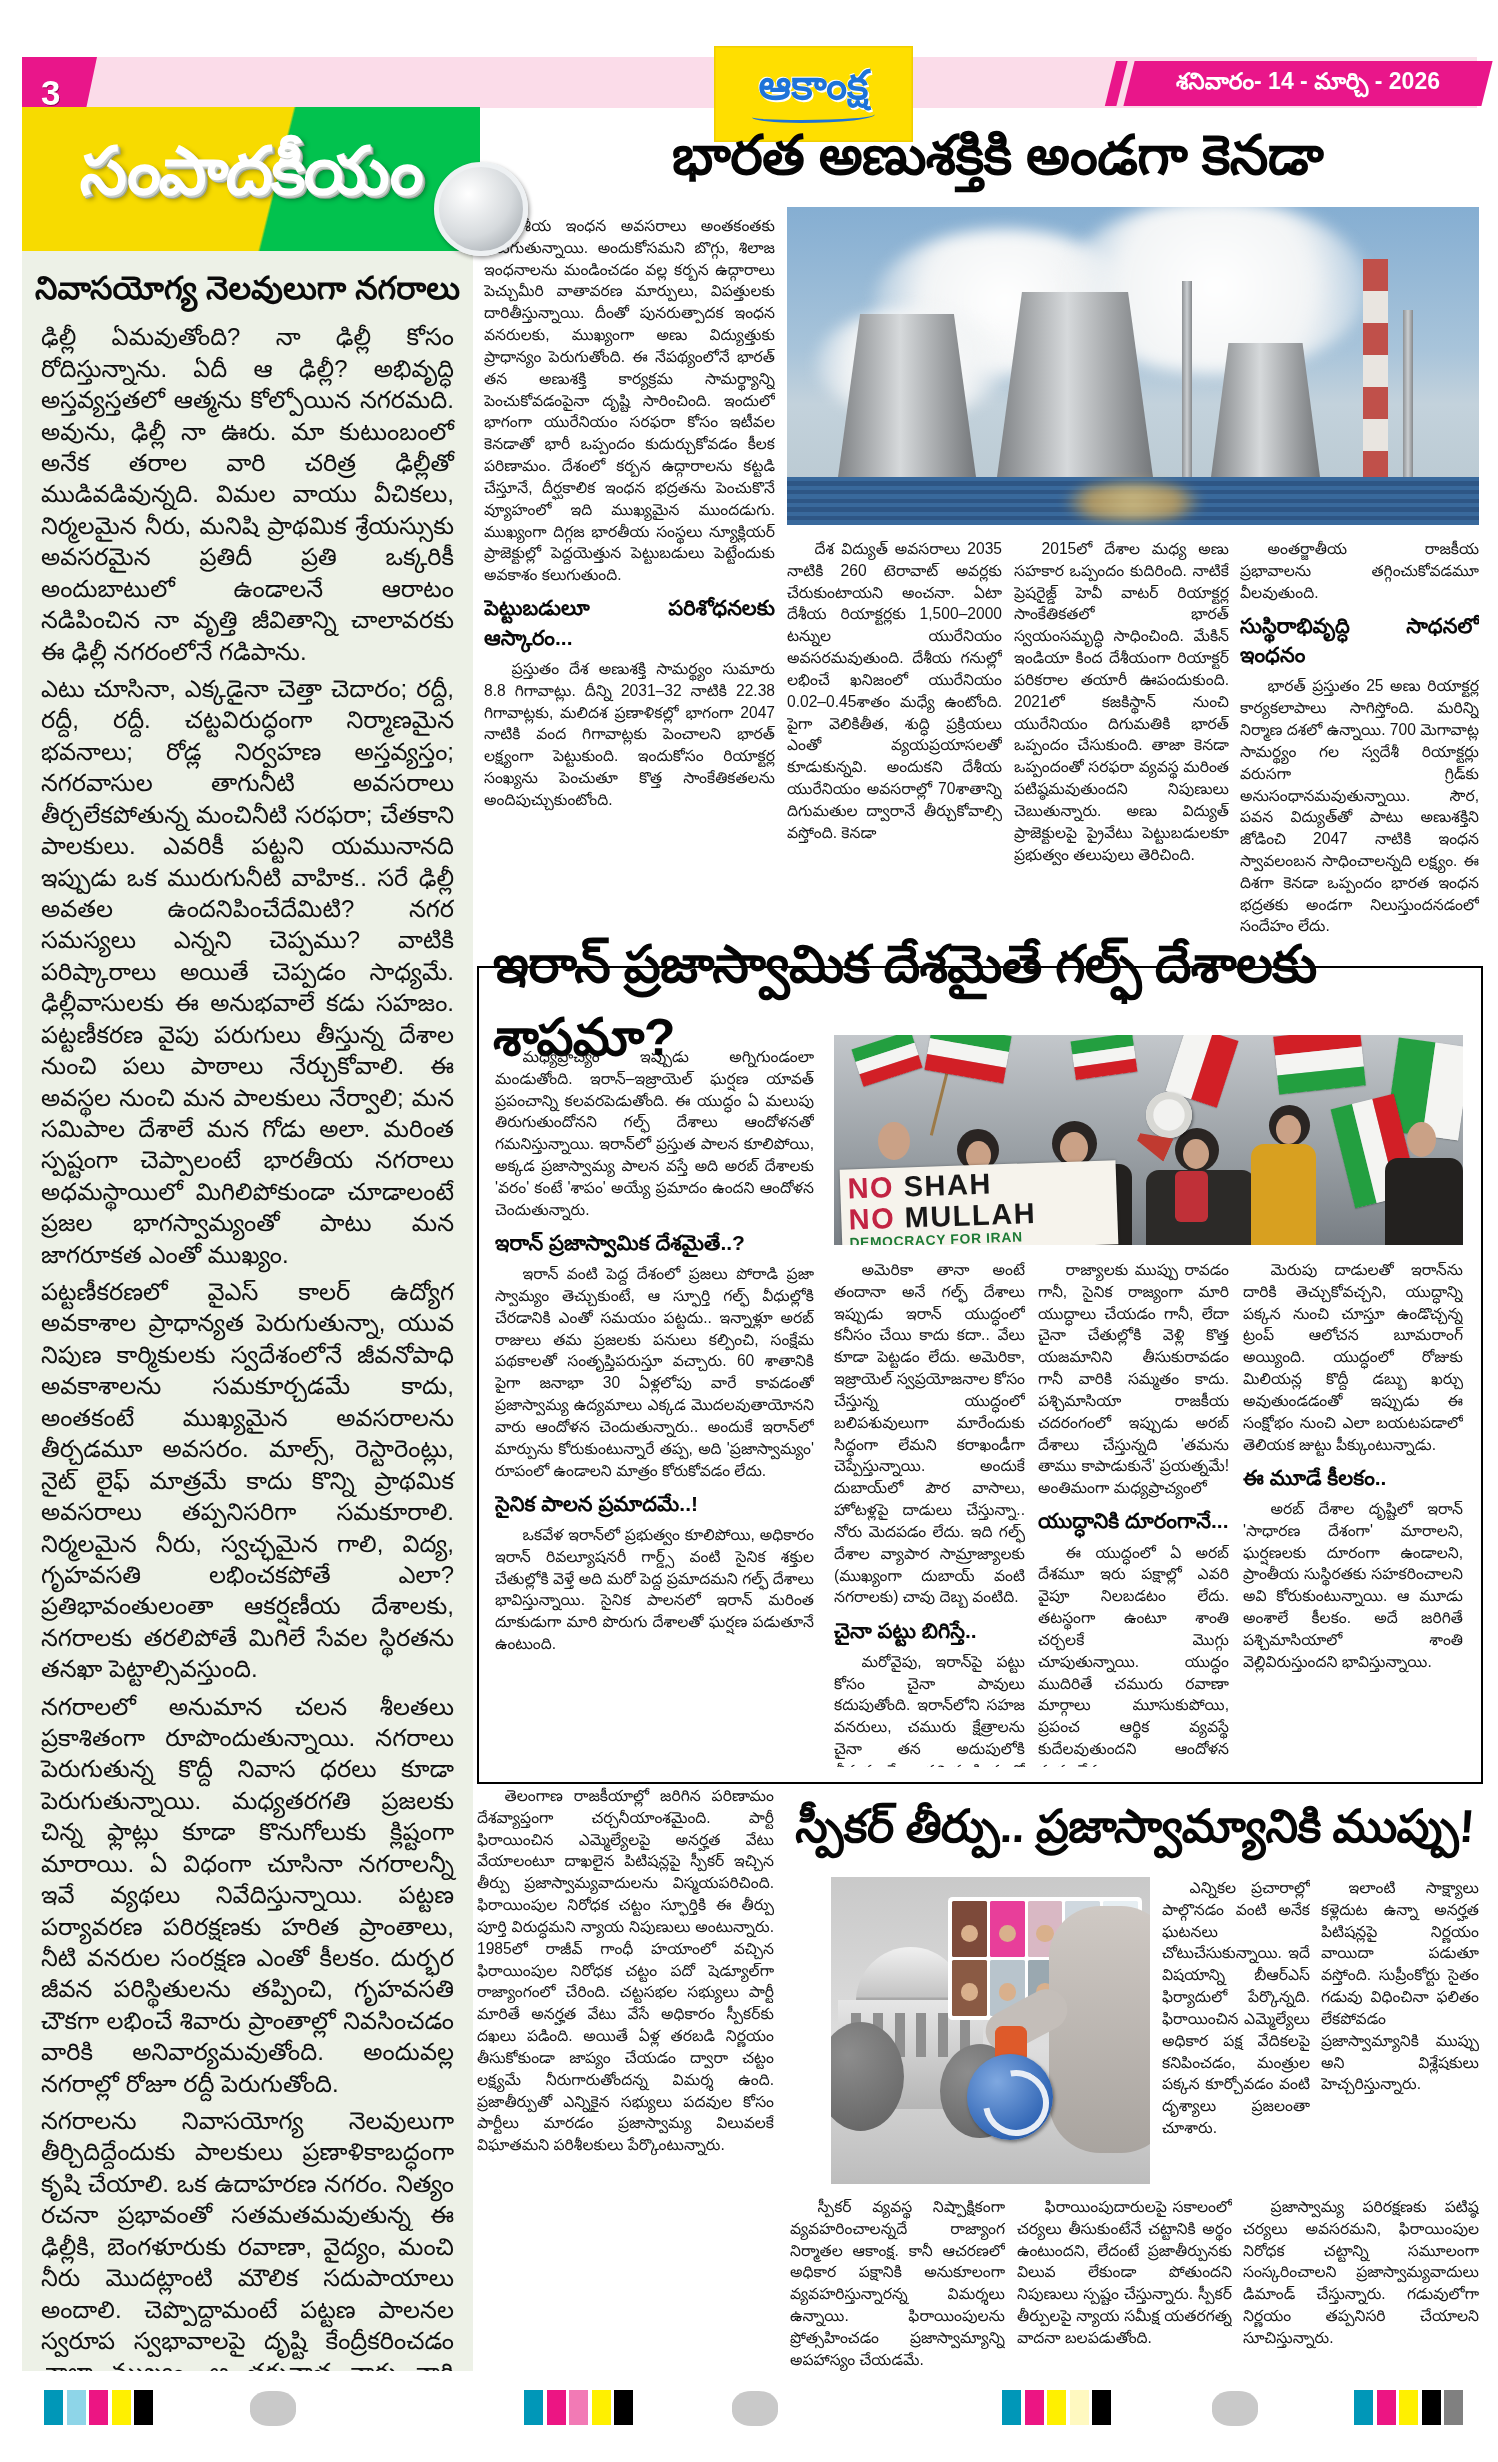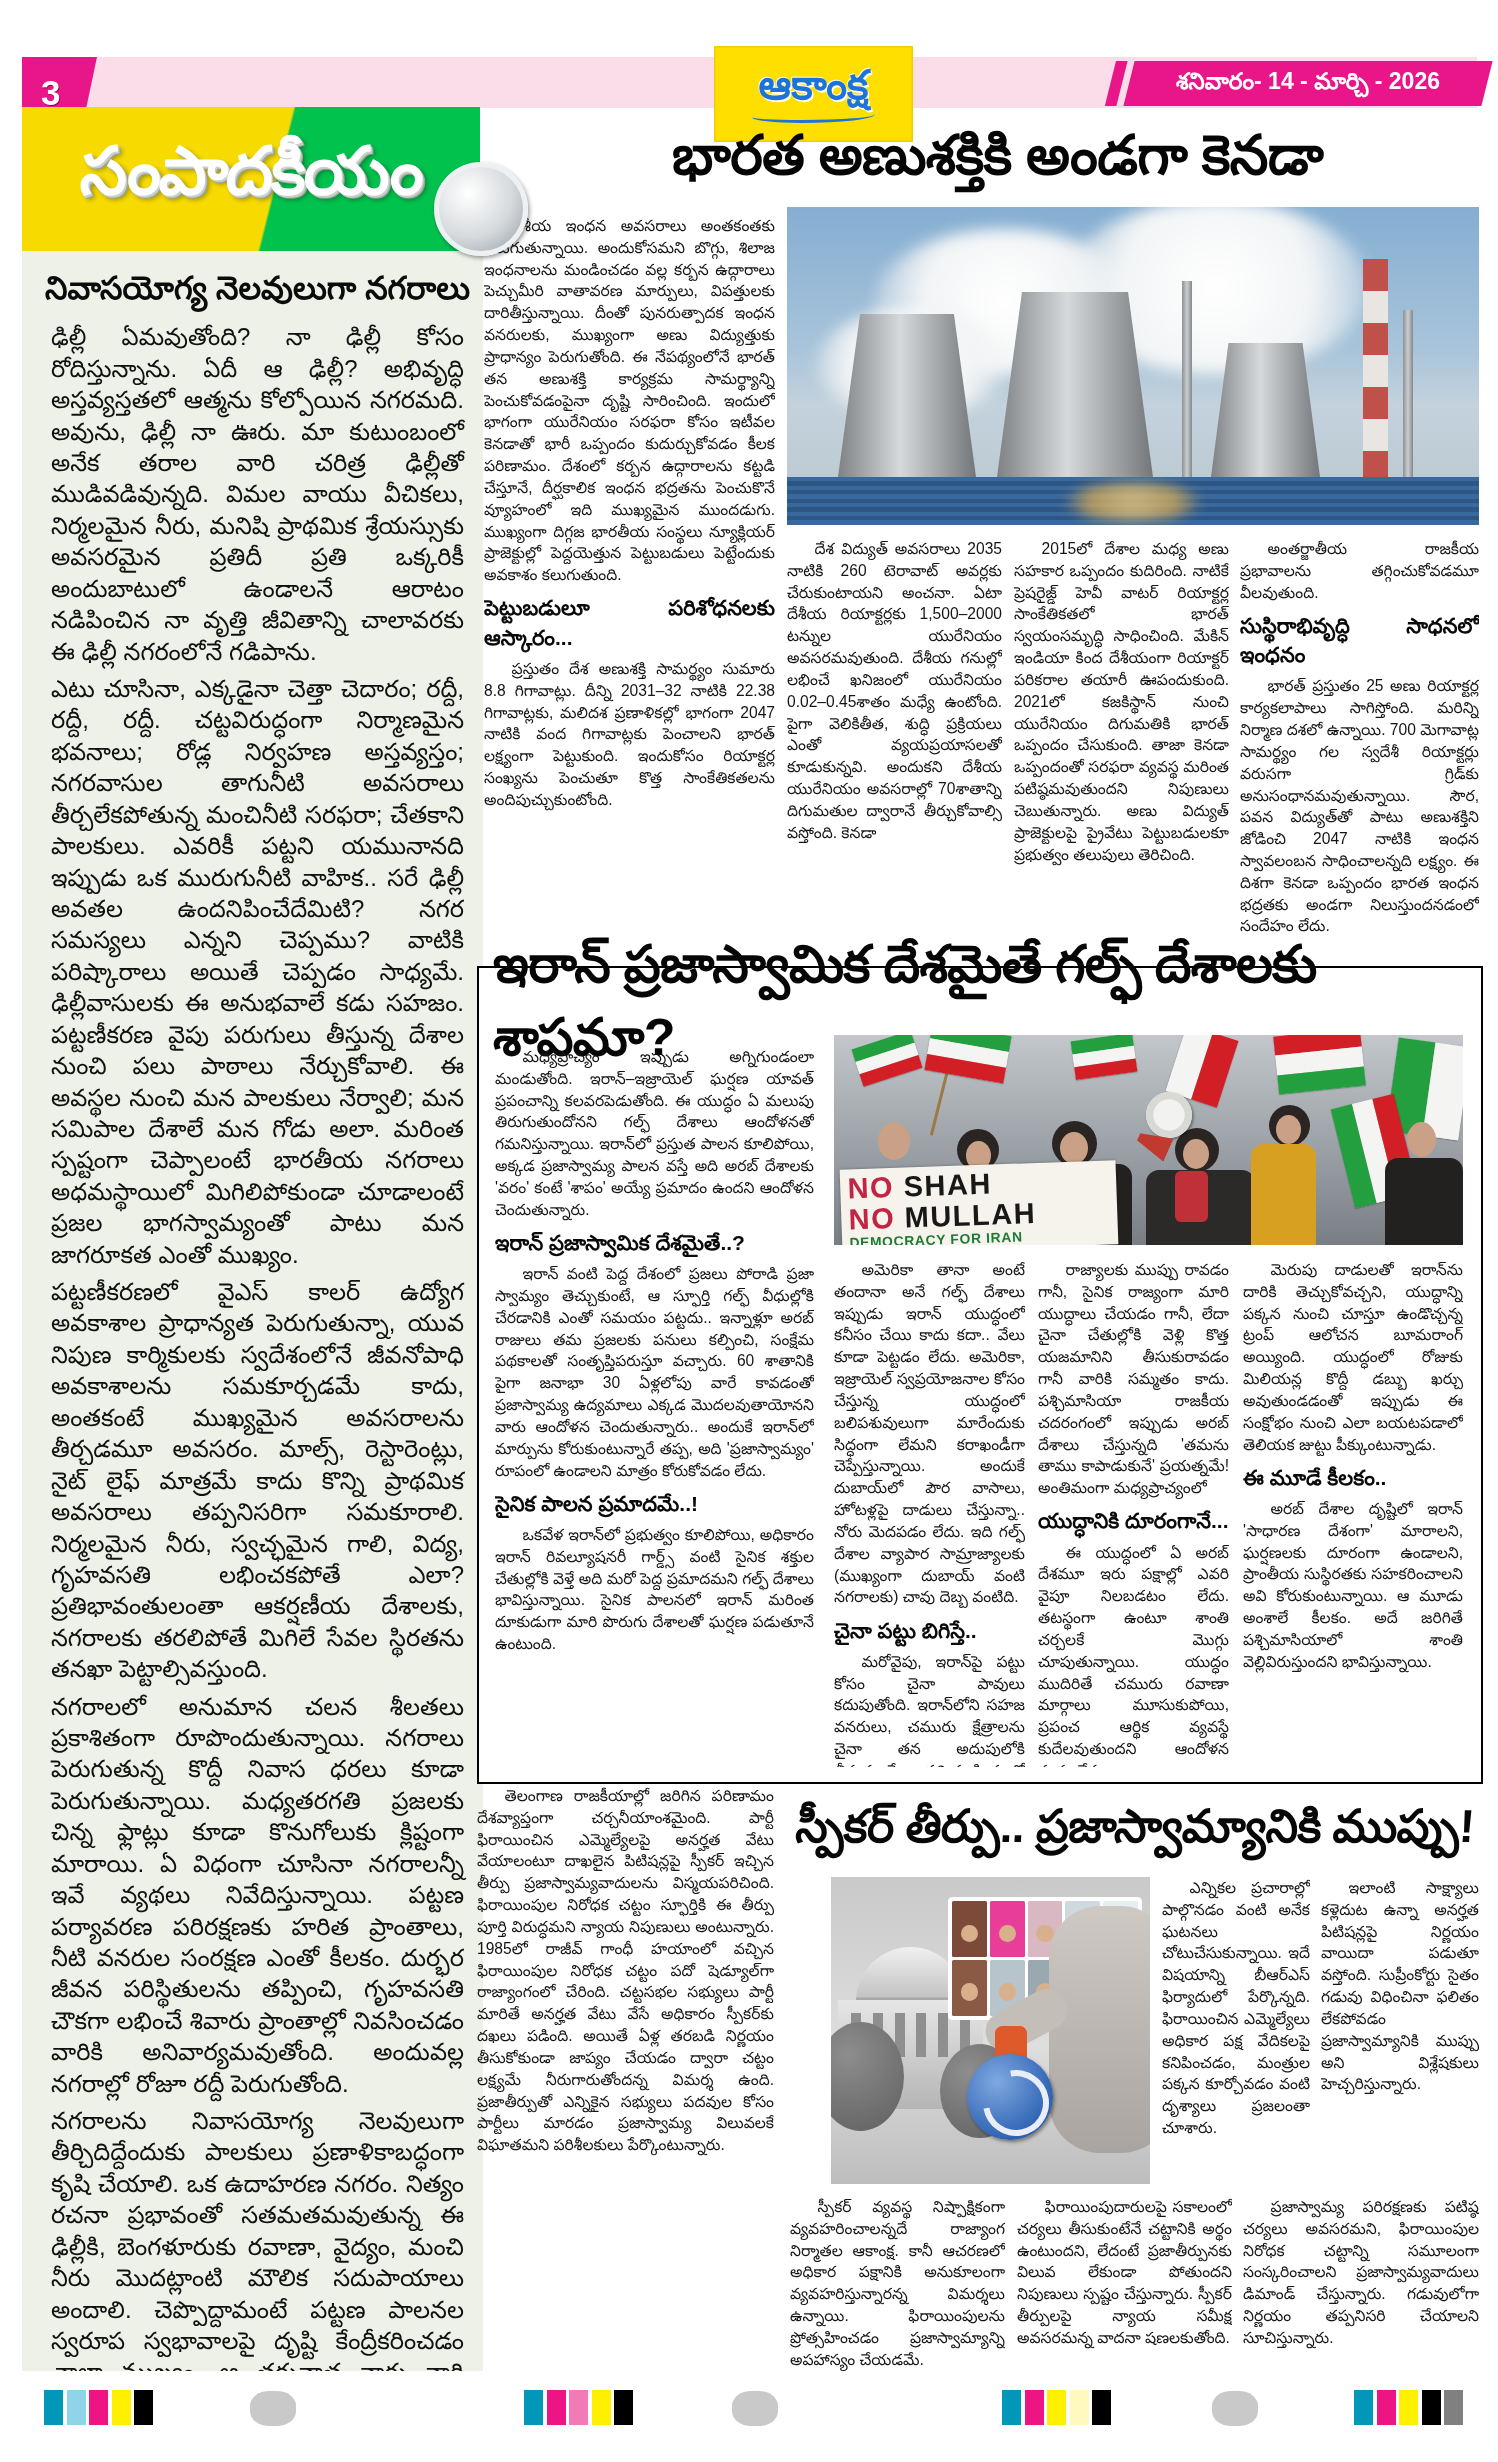--- a/index.html
+++ b/index.html
@@ -31,21 +31,21 @@
           border:5px solid #eef1f3;box-shadow:1.5px 2.2px 4.4px rgba(0,0,0,.4);z-index:5;}
 
   
   .lead-head{left:516px;top:120px;width:963px;height:84px;display:flex;align-items:center;justify-content:center;
              font-size:55px;font-weight:900;color:#050505;letter-spacing:-0.7px;}
   .body-txt{font-size:15.6px;line-height:1.40;text-align:justify;color:#141414;overflow:hidden;}
   .body-txt p{margin:0 0 4.4px 0;text-indent:27.6px;}
   .subhead{font-size:21px;font-weight:bold;color:#0a0a0a;margin:7.3px 0 5.8px 0;text-indent:0;}
 
   
-  .edit-col{left:22px;top:251px;width:451px;height:2120px;background:#edf1e7;overflow:hidden;padding-left:10px;}
+  .edit-col{left:22px;top:251px;width:451px;height:2120px;background:#edf1e7;overflow:hidden;}
   .edit-title{margin:19px 10px 7.3px 10px;text-align:center;font-size:32px;font-weight:bold;color:#0b0b0b;}
   .edit-body{margin:5.8px 19px;font-size:24px;line-height:1.31;text-align:justify;color:#101010;}
 
   
   .col{overflow:hidden;}
   .c-lead1{left:484px;top:215px;width:291px;height:741px;}
   .c-lead2{left:787px;top:538px;width:215px;height:418px;}
   .c-lead3{left:1014px;top:538px;width:215px;height:418px;}
   .c-lead4{left:1240px;top:538px;width:239px;height:418px;}
 
@@ -339,21 +339,21 @@
   <div class="abs body-txt col c-spr1">
     <p>ఎన్నికల ప్రచారాల్లో పాల్గొనడం వంటి అనేక ఘటనలు చోటుచేసుకున్నాయి. ఇదే విషయాన్ని బీఆర్ఎస్ ఫిర్యాదులో పేర్కొన్నది. ఫిరాయించిన ఎమ్మెల్యేలు అధికార పక్ష వేదికలపై కనిపించడం, మంత్రుల పక్కన కూర్చోవడం వంటి దృశ్యాలు ప్రజలంతా చూశారు.</p>
   </div>
   <div class="abs body-txt col c-spb1">
     <p>స్పీకర్ వ్యవస్థ నిష్పాక్షికంగా వ్యవహరించాలన్నదే రాజ్యాంగ నిర్మాతల ఆకాంక్ష. కానీ ఆచరణలో అధికార పక్షానికి అనుకూలంగా వ్యవహరిస్తున్నారన్న విమర్శలు ఉన్నాయి. ఫిరాయింపులను ప్రోత్సహించడం ప్రజాస్వామ్యాన్ని అపహాస్యం చేయడమే.</p>
   </div>
   <div class="abs body-txt col c-spr2">
     <p>ఇలాంటి సాక్ష్యాలు కళ్లెదుట ఉన్నా అనర్హత పిటిషన్లపై నిర్ణయం వాయిదా పడుతూ వస్తోంది. సుప్రీంకోర్టు సైతం గడువు విధించినా ఫలితం లేకపోవడం ప్రజాస్వామ్యానికి ముప్పు అని విశ్లేషకులు హెచ్చరిస్తున్నారు.</p>
   </div>
   <div class="abs body-txt col c-spb2">
-    <p>ఫిరాయింపుదారులపై సకాలంలో చర్యలు తీసుకుంటేనే చట్టానికి అర్థం ఉంటుందని, లేదంటే ప్రజాతీర్పునకు విలువ లేకుండా పోతుందని నిపుణులు స్పష్టం చేస్తున్నారు. స్పీకర్ తీర్పులపై న్యాయ సమీక్ష అవసరమన్న వాదనా షణలకుతోంది.</p>
+    <p>ఫిరాయింపుదారులపై సకాలంలో చర్యలు తీసుకుంటేనే చట్టానికి అర్థం ఉంటుందని, లేదంటే ప్రజాతీర్పునకు విలువ లేకుండా పోతుందని నిపుణులు స్పష్టం చేస్తున్నారు. స్పీకర్ తీర్పులపై న్యాయ సమీక్ష యతరగత్న వాదనా బలపడుతోంది.</p>
   </div>
   <div class="abs body-txt col c-spb3">
     <p>ప్రజాస్వామ్య పరిరక్షణకు పటిష్ఠ చర్యలు అవసరమని, ఫిరాయింపుల నిరోధక చట్టాన్ని సమూలంగా సంస్కరించాలని ప్రజాస్వామ్యవాదులు డిమాండ్ చేస్తున్నారు. గడువులోగా నిర్ణయం తప్పనిసరి చేయాలని సూచిస్తున్నారు.</p>
   </div>
 
   <div class="abs marks-row">
     <div class="markgrp" style="left:44px;">
         <span class="bar" style="background: rgb(0, 151, 184);"></span>
         <span class="bar" style="background: rgb(142, 213, 232);"></span>
         <span class="bar" style="background: rgb(236, 21, 131);"></span>

